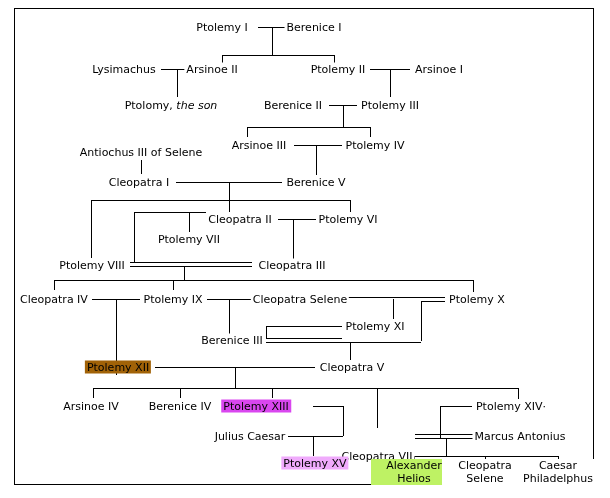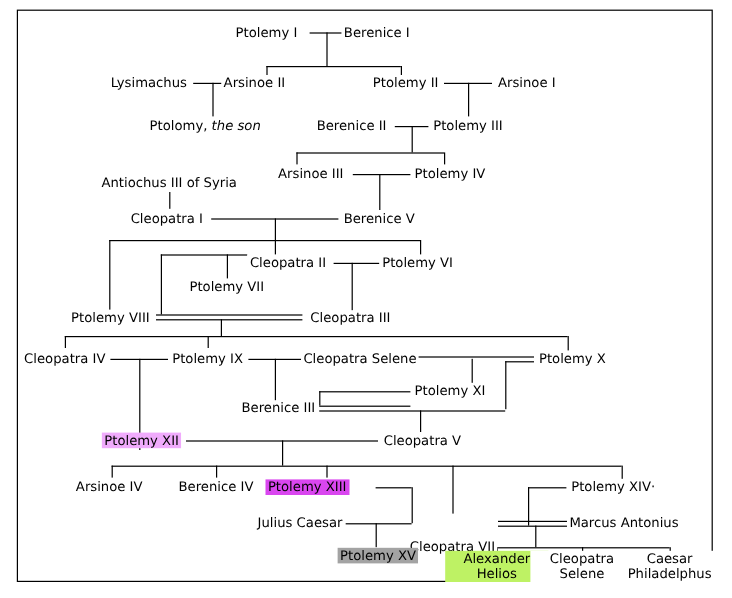--- a/index.html
+++ b/index.html
@@ -135,41 +135,41 @@
       <div class="node" style="left: 314px; top: 27px; color: rgb(0, 0, 0); background: rgb(255, 255, 255);">Berenice I</div>
       <div class="node" style="left: 124px; top: 69px; color: rgb(0, 0, 0); background: rgb(255, 255, 255);">Lysimachus</div>
       <div class="node" style="left: 212px; top: 69px; color: rgb(0, 0, 0); background: rgb(255, 255, 255);">Arsinoe II</div>
       <div class="node" style="left: 338px; top: 69px; color: rgb(0, 0, 0); background: rgb(255, 255, 255);">Ptolemy II</div>
       <div class="node" style="left: 439px; top: 69px; color: rgb(0, 0, 0); background: rgb(255, 255, 255);">Arsinoe I</div>
       <div class="node italic-tail" style="left: 171px; top: 105px; color: rgb(0, 0, 0); background: rgb(255, 255, 255);"><span>Ptolomy, </span><em>the son</em></div>
       <div class="node" style="left: 293px; top: 105px; color: rgb(0, 0, 0); background: rgb(255, 255, 255);">Berenice II</div>
       <div class="node" style="left: 390px; top: 105px; color: rgb(0, 0, 0); background: rgb(255, 255, 255);">Ptolemy III</div>
       <div class="node" style="left: 259px; top: 145px; color: rgb(0, 0, 0); background: rgb(255, 255, 255);">Arsinoe III</div>
       <div class="node" style="left: 375px; top: 145px; color: rgb(0, 0, 0); background: rgb(255, 255, 255);">Ptolemy IV</div>
-      <div class="node" style="left: 141px; top: 152px; color: rgb(0, 0, 0); background: rgb(255, 255, 255);">Antiochus III of Syria</div>
+      <div class="node" style="left: 141px; top: 152px; color: rgb(0, 0, 0); background: rgb(255, 255, 255);">Antiochus III of Selene</div>
       <div class="node" style="left: 139px; top: 182px; color: rgb(0, 0, 0); background: rgb(255, 255, 255);">Cleopatra I</div>
       <div class="node" style="left: 316px; top: 182px; color: rgb(0, 0, 0); background: rgb(255, 255, 255);">Berenice V</div>
       <div class="node" style="left: 240px; top: 219px; color: rgb(0, 0, 0); background: rgb(255, 255, 255);">Cleopatra II</div>
       <div class="node" style="left: 348px; top: 219px; color: rgb(0, 0, 0); background: rgb(255, 255, 255);">Ptolemy VI</div>
       <div class="node" style="left: 189px; top: 239px; color: rgb(0, 0, 0); background: rgb(255, 255, 255);">Ptolemy VII</div>
       <div class="node" style="left: 92px; top: 265px; color: rgb(0, 0, 0); background: rgb(255, 255, 255);">Ptolemy VIII</div>
       <div class="node" style="left: 292px; top: 265px; color: rgb(0, 0, 0); background: rgb(255, 255, 255);">Cleopatra III</div>
       <div class="node" style="left: 54px; top: 299px; color: rgb(0, 0, 0); background: rgb(255, 255, 255);">Cleopatra IV</div>
       <div class="node" style="left: 173px; top: 299px; color: rgb(0, 0, 0); background: rgb(255, 255, 255);">Ptolemy IX</div>
       <div class="node" style="left: 300px; top: 299px; color: rgb(0, 0, 0); background: rgb(255, 255, 255);">Cleopatra Selene</div>
       <div class="node" style="left: 477px; top: 299px; color: rgb(0, 0, 0); background: rgb(255, 255, 255);">Ptolemy X</div>
       <div class="node" style="left: 375px; top: 326px; color: rgb(0, 0, 0); background: rgb(255, 255, 255);">Ptolemy XI</div>
       <div class="node" style="left: 232px; top: 340px; color: rgb(0, 0, 0); background: rgb(255, 255, 255);">Berenice III</div>
-      <div class="node" style="left: 118px; top: 367px; color: rgb(0, 0, 0); background: #f0abfc;">Ptolemy XII</div>
+      <div class="node" style="left: 118px; top: 367px; color: rgb(0, 0, 0); background: #a16207;">Ptolemy XII</div>
       <div class="node" style="left: 352px; top: 367px; color: rgb(0, 0, 0); background: rgb(255, 255, 255);">Cleopatra V</div>
       <div class="node" style="left: 91px; top: 406px; color: rgb(0, 0, 0); background: rgb(255, 255, 255);">Arsinoe IV</div>
       <div class="node" style="left: 180px; top: 406px; color: rgb(0, 0, 0); background: rgb(255, 255, 255);">Berenice IV</div>
       <div class="node" style="left: 256px; top: 406px; color: rgb(0, 0, 0); background: #d946ef;">Ptolemy XIII</div>
       <div class="node" style="left: 511px; top: 406px; color: rgb(0, 0, 0); background: rgb(255, 255, 255);">Ptolemy XIV·</div>
       <div class="node" style="left: 250px; top: 436px; color: rgb(0, 0, 0); background: rgb(255, 255, 255);">Julius Caesar</div>
       <div class="node" style="left: 377px; top: 436px; color: rgb(0, 0, 0); background: rgb(255, 255, 255); margin-top: 20px;">Cleopatra VII</div>
       <div class="node" style="left: 520px; top: 436px; color: rgb(0, 0, 0); background: rgb(255, 255, 255);">Marcus Antonius</div>
-      <div class="node" style="left: 315px; top: 463px; color: rgb(0, 0, 0); background: #a3a3a3;">Ptolemy XV</div>
+      <div class="node" style="left: 315px; top: 463px; color: rgb(0, 0, 0); background: #f0abfc;">Ptolemy XV</div>
       <div class="node two-line" style="left: 414px; top: 472px; color: rgb(0, 0, 0); background: #bef264;">Alexander Helios</div>
       <div class="node two-line" style="left: 485px; top: 472px; color: rgb(0, 0, 0); background: rgb(255, 255, 255);">Cleopatra Selene</div>
       <div class="node two-line" style="left: 558px; top: 472px; color: rgb(0, 0, 0); background: rgb(255, 255, 255);">Caesar Philadelphus</div>
     </div>
 </div>
 
 </body></html>

